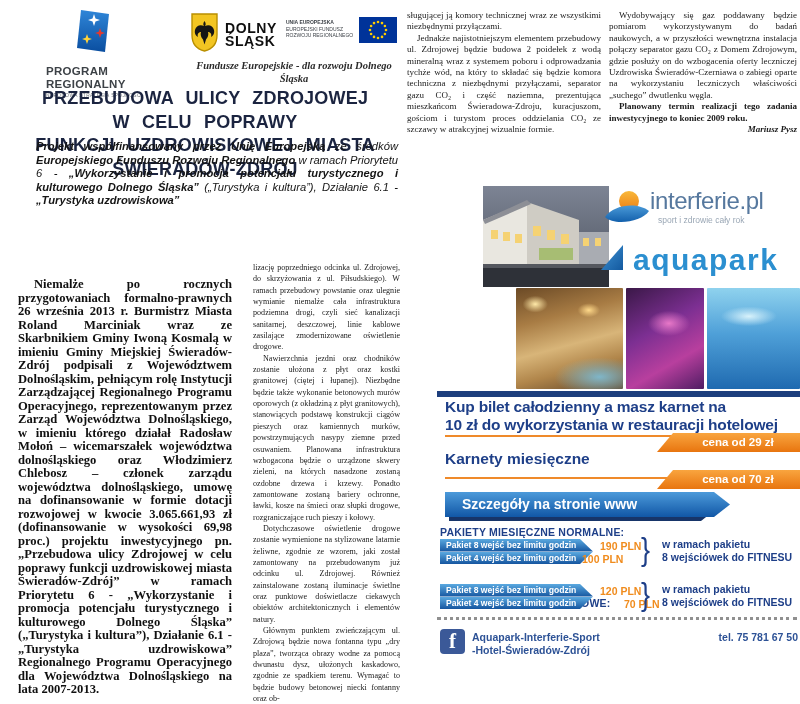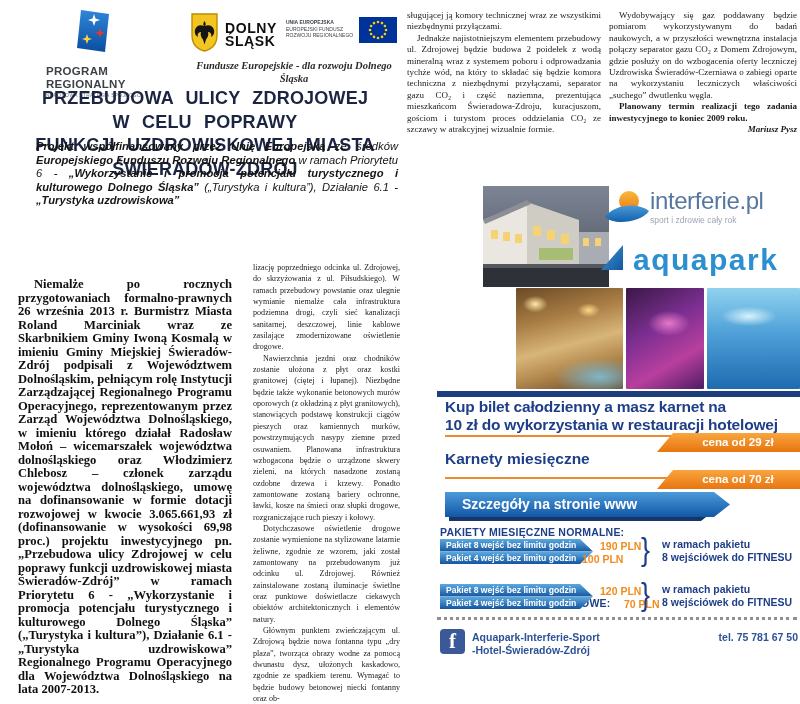--- a/index.html
+++ b/index.html
@@ -60,21 +60,21 @@
       radial-gradient(30px 18px at 55% 35%, #e878c8, rgba(232,120,200,0) 70%),
       linear-gradient(150deg,#3a1847 0%,#7c2f92 40%,#b83f9e 70%,#4f1d63 100%);}
   .photo-pool3{left:707px;top:288px;width:93px;height:101px;
     background:
       radial-gradient(40px 14px at 45% 28%, #d8f2fb, rgba(216,242,251,0) 70%),
       linear-gradient(180deg,#8fd2ee 0%,#4fa0d8 45%,#1f6ab0 100%);}
 
   .brand{left:600px;top:188px;width:200px;}
   .inter-row{display:flex;align-items:flex-start;margin-left:4px;}
   .inter-name{font:400 24px/26px "Liberation Sans",sans-serif;color:#56789e;letter-spacing:-.4px;}
-  .inter-tag{font:400 8.5px/10px "Liberation Sans",sans-serif;color:#9aa7b5;margin-top:1px;}
+  .inter-tag{font:400 8.5px/10px "Liberation Sans",sans-serif;color:#9aa7b5;margin-top:1px;margin-left:8px;}
   .aqua-row{display:flex;gap:9px;align-items:flex-end;margin-top:12px;}
   .aqua-name{font:800 30px/30px "Liberation Sans",sans-serif;color:#2b8fd0;letter-spacing:1.5px;}
 
   .ad-stripe{left:437px;top:391px;width:363px;height:6px;background:#1d3e7d;}
   .offer-head{left:445px;top:398px;width:352px;font:700 15.5px/18px "Liberation Sans",sans-serif;color:#1e3f88;letter-spacing:-.2px;}
   .rule{height:2px;background:#ef8a2a;}
   .rule1{left:445px;top:435px;width:350px;}
   .rule2{left:445px;top:477px;width:350px;}
   .ribbon{background:linear-gradient(180deg,#f9a53f,#e8750f);color:#fff;
         font:700 11.5px/19px "Liberation Sans",sans-serif;text-align:center;

